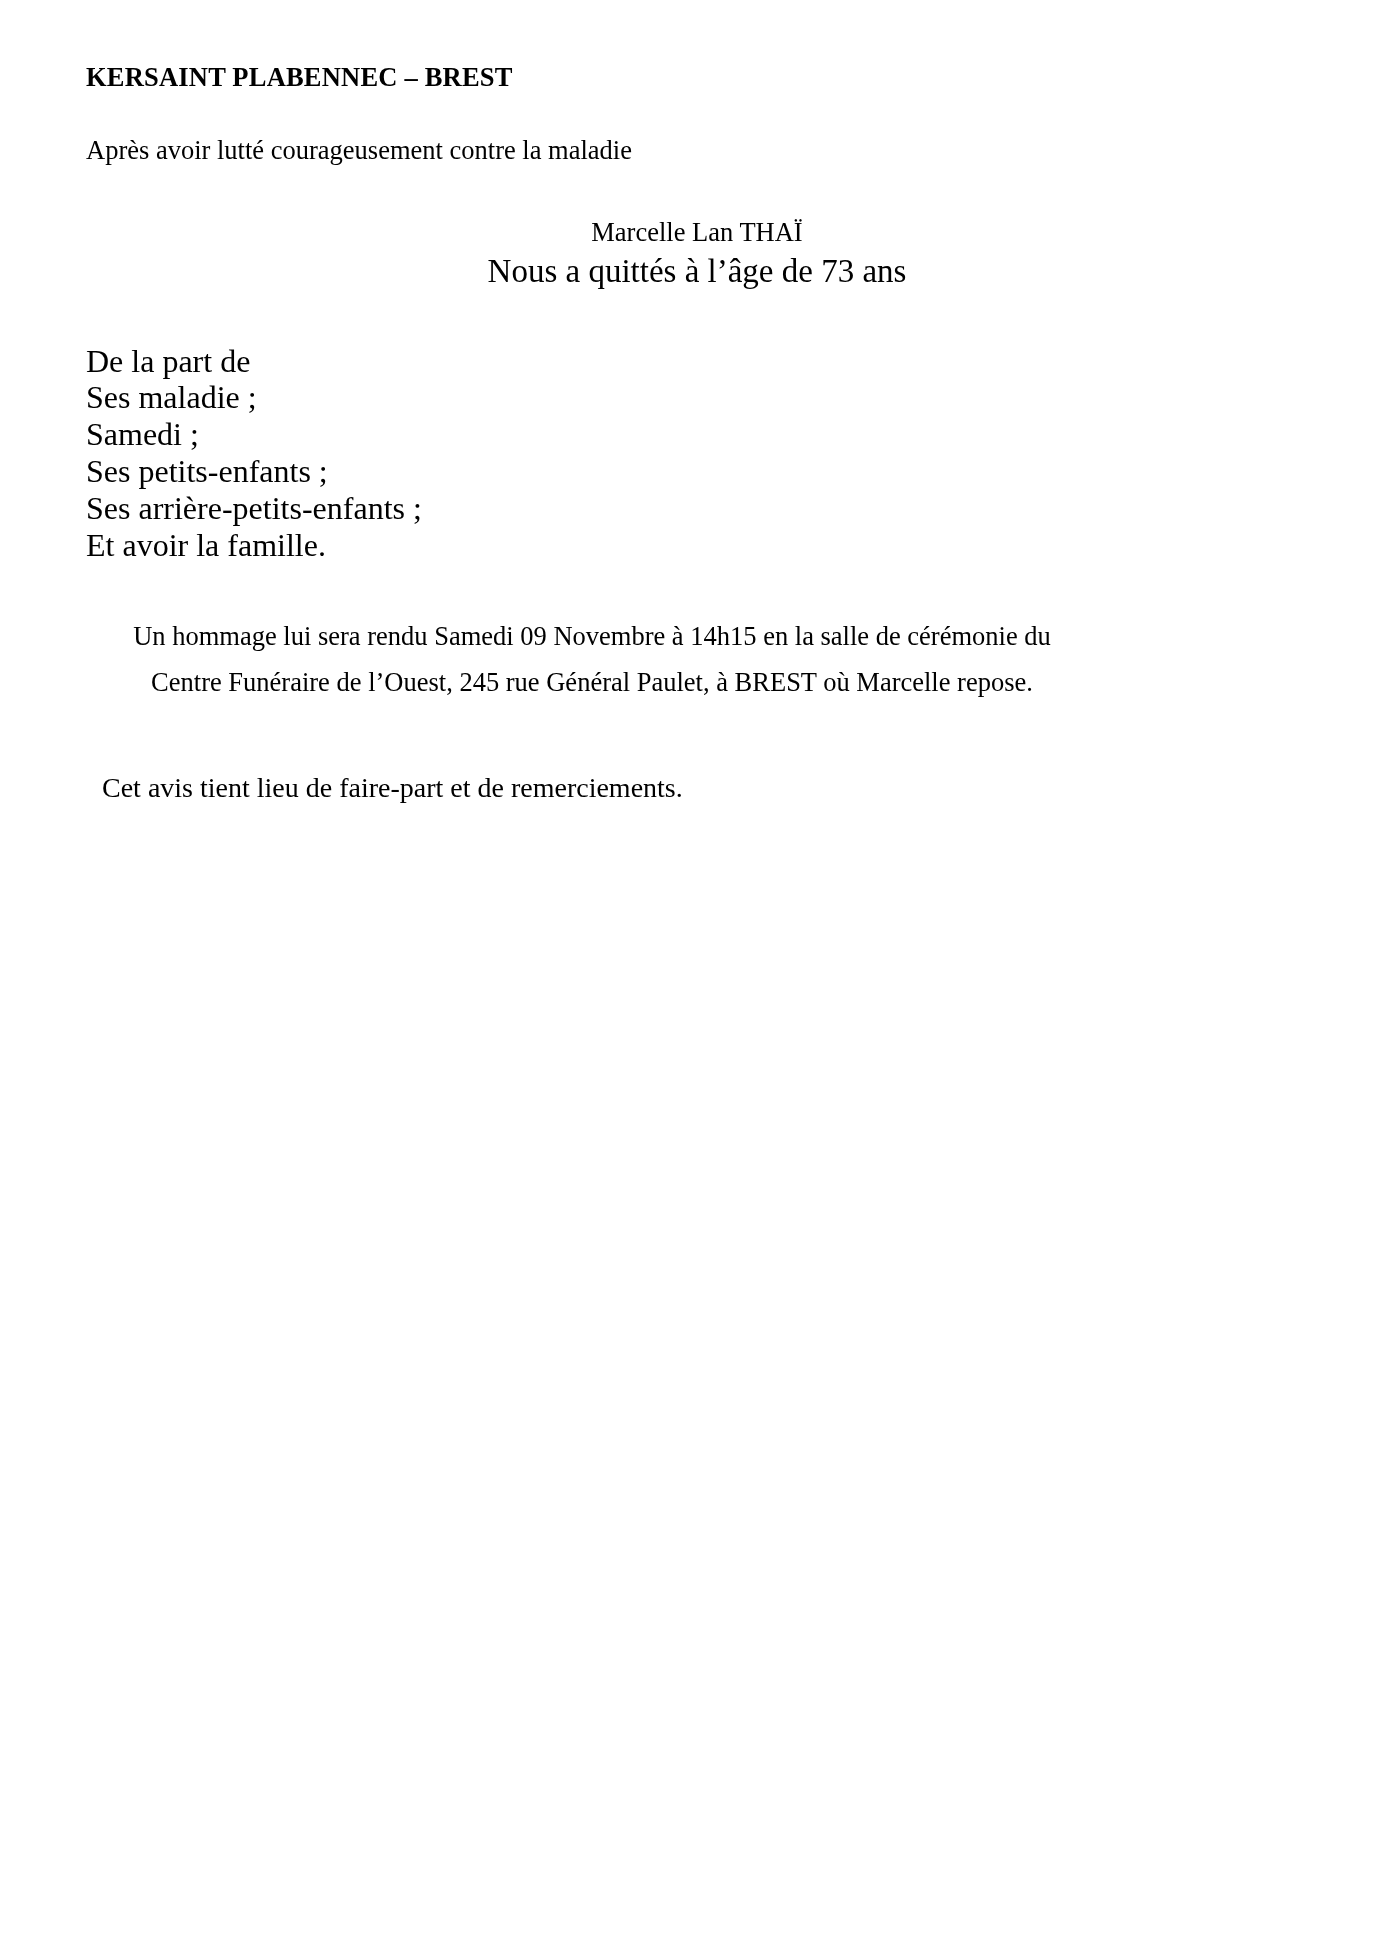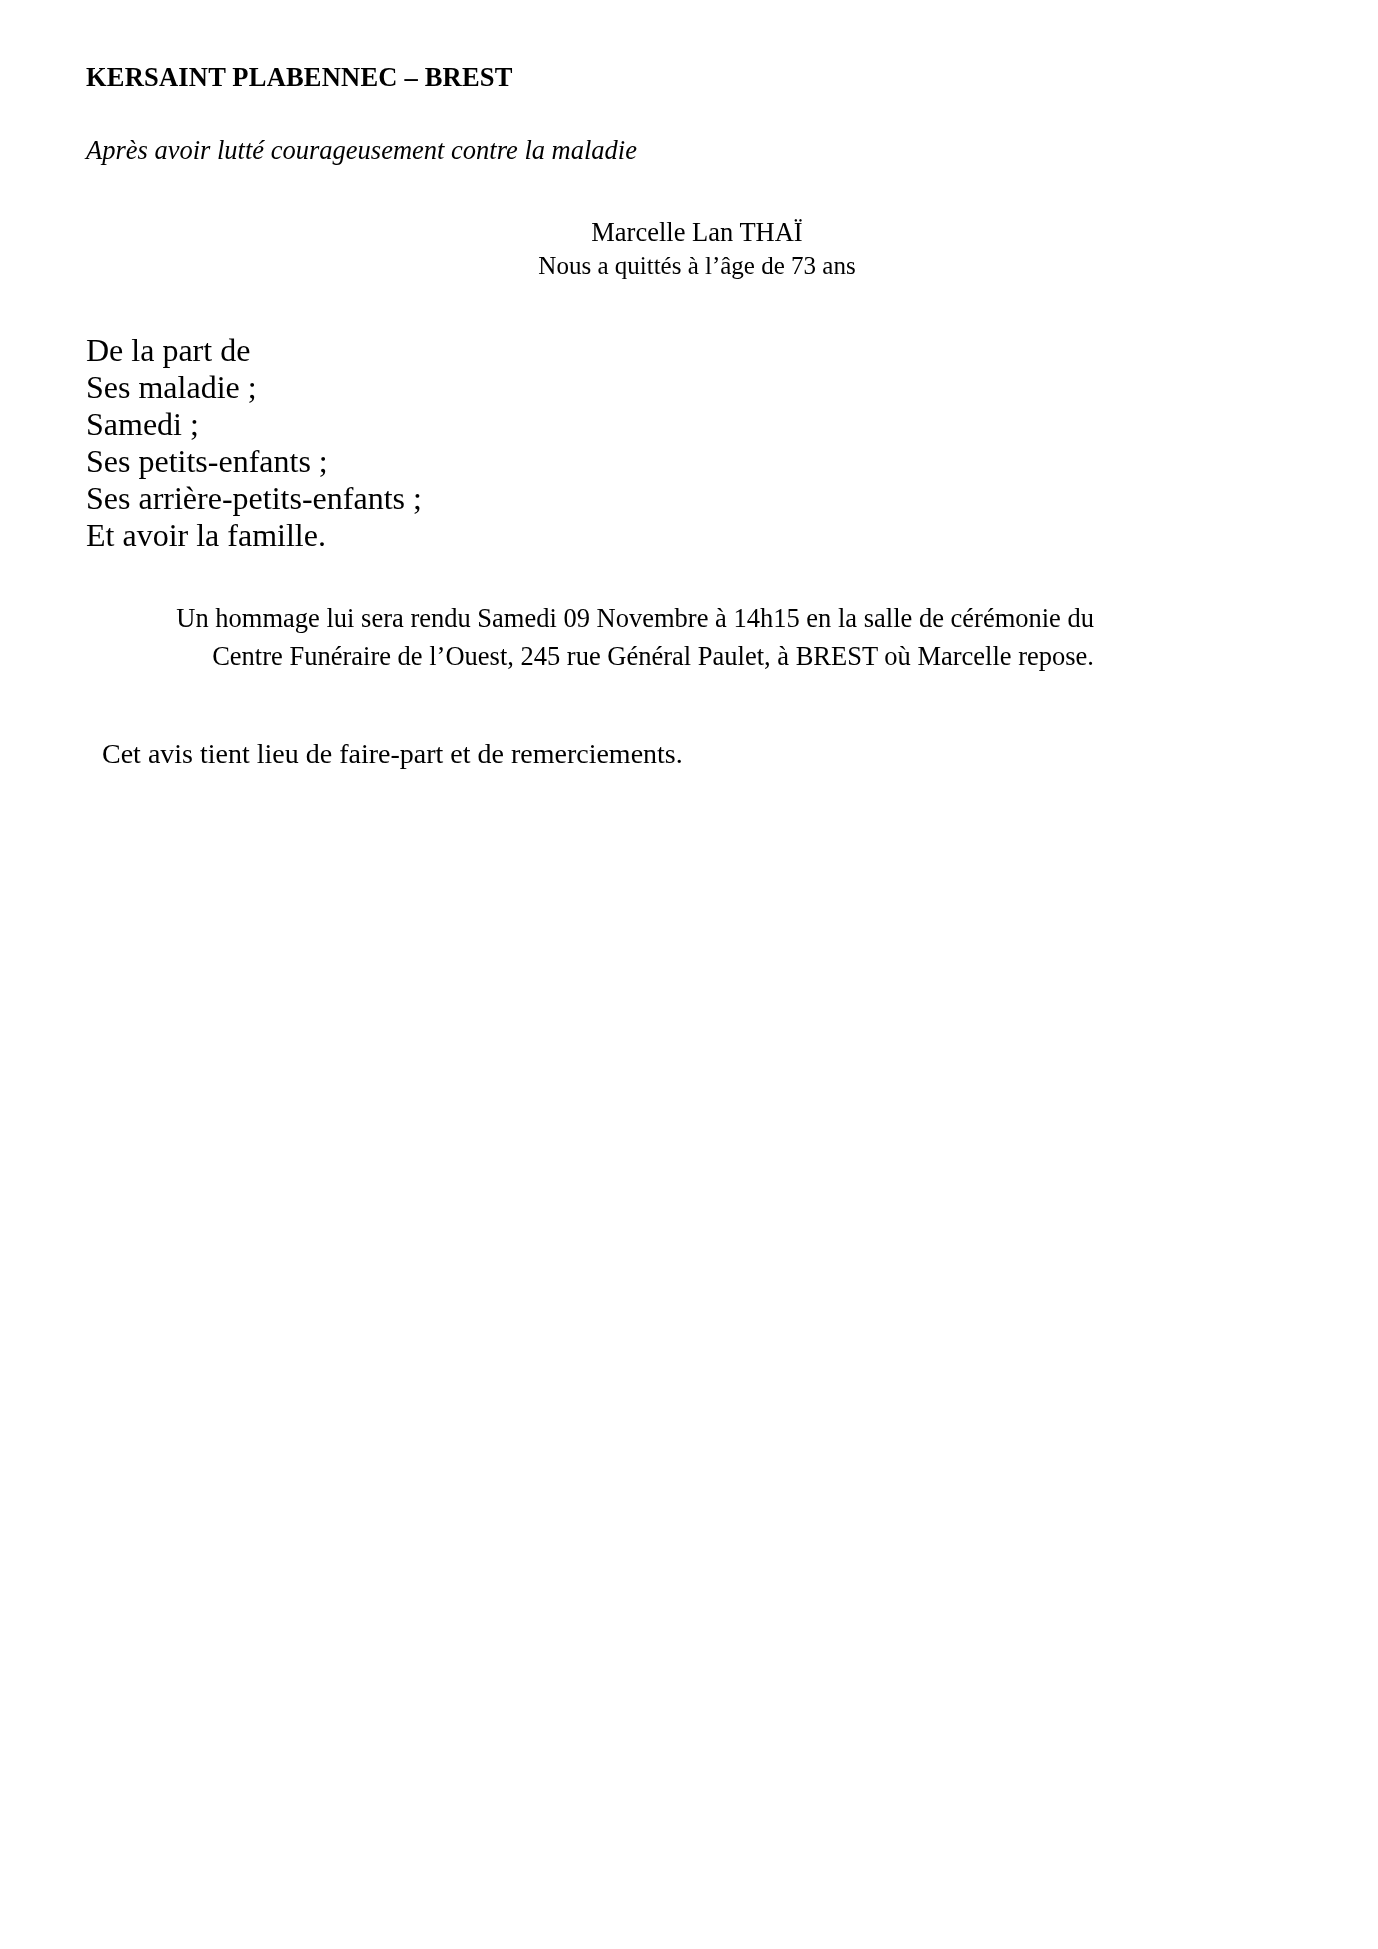--- a/index.html
+++ b/index.html
@@ -28,51 +28,50 @@
   }
   .heading {
     font-weight: bold;
     font-size: 26.5px;
     letter-spacing: 0.2px;
     margin: 0 0 42px 0;
   }
   .para {
     margin: 0;
     font-size: 26.5px;
-    font-style: italic;
   }
   .gap-medium { height: 42px; }
   .gap-block { height: 44px; }
   .centered {
     text-align: center;
     margin: 0;
   }
   .center-wrap {
     width: 1206px;
     margin: 8px;
   }
   .name-line {
     font-size: 26.5px;
     line-height: 1.3;
   }
   .age-line {
-    font-size: 25px;
+    font-size: 33px;
     line-height: 1.3;
   }
   .list-line {
     margin: 0;
     font-size: 32px;
     line-height: 1.155;
   }
   .flow {
-    margin: 4px;
+    margin: 12px;
     font-size: 26.5px;
     line-height: 1.28;
     max-width: 1160px;
-    text-align: right;
+    text-align: center;
   }
   .closing {
     margin: 16px;
     font-size: 28px;
   }
 </style>
 </head>
 <body>
 
 <div class="page">

